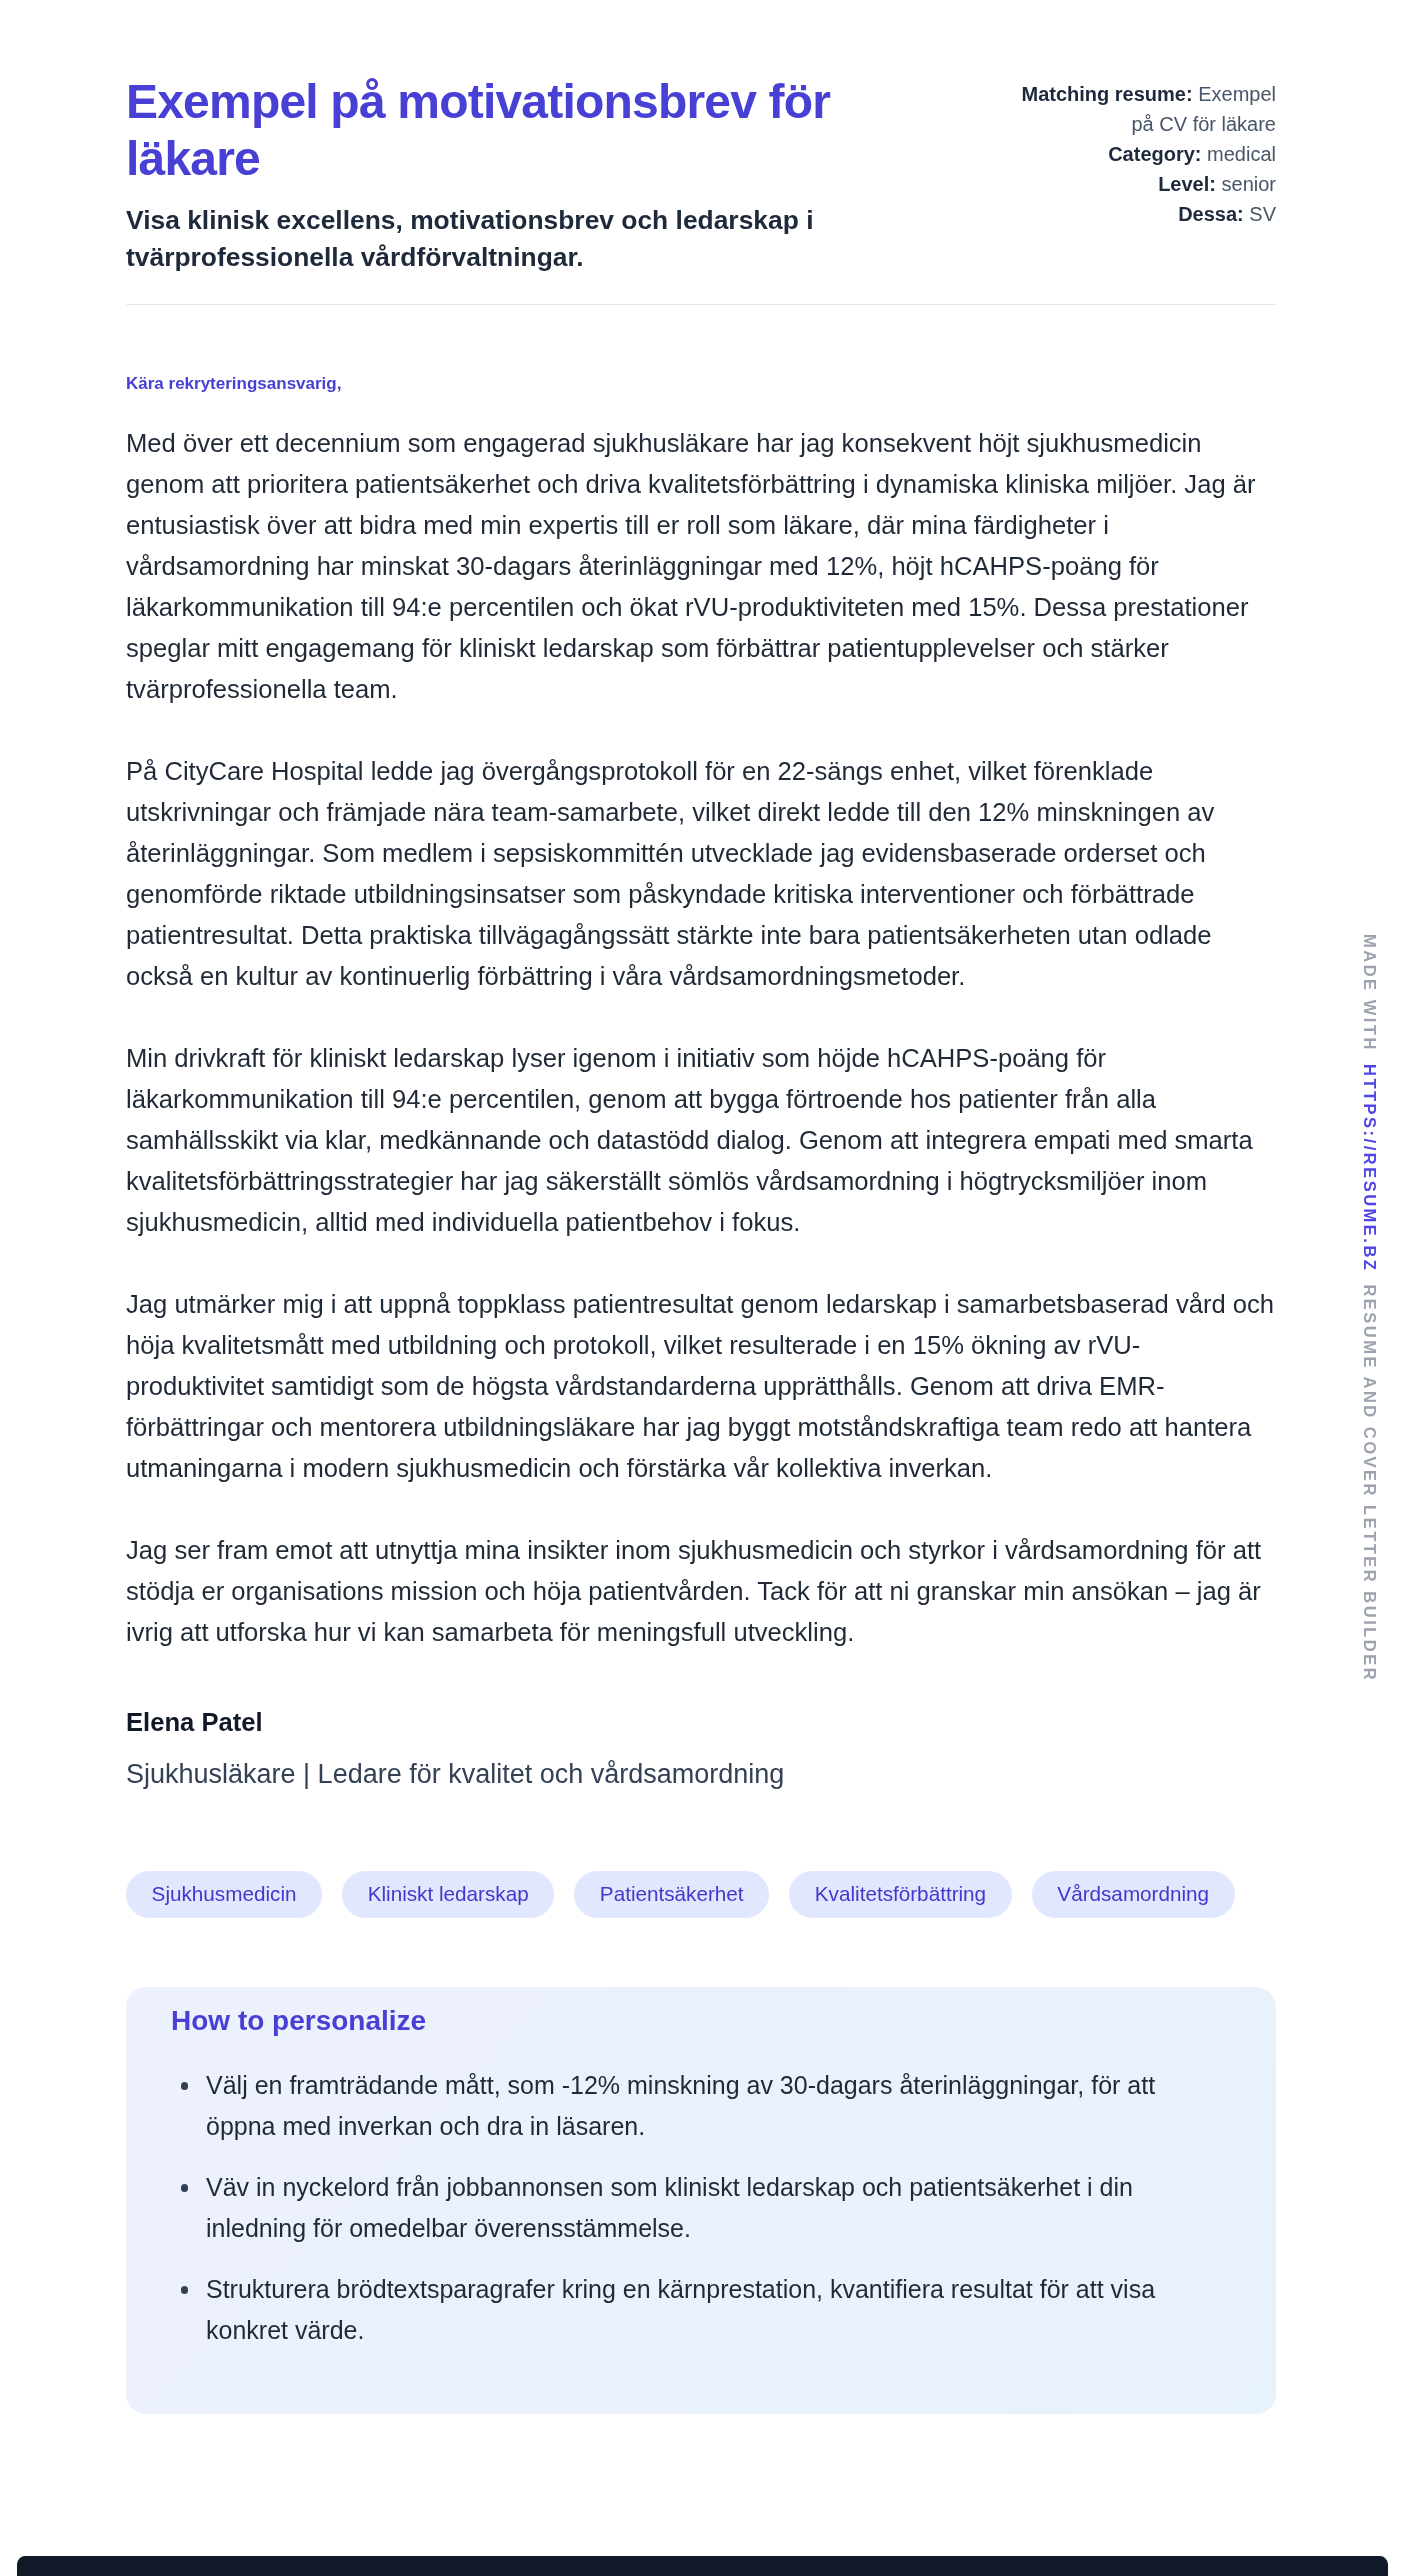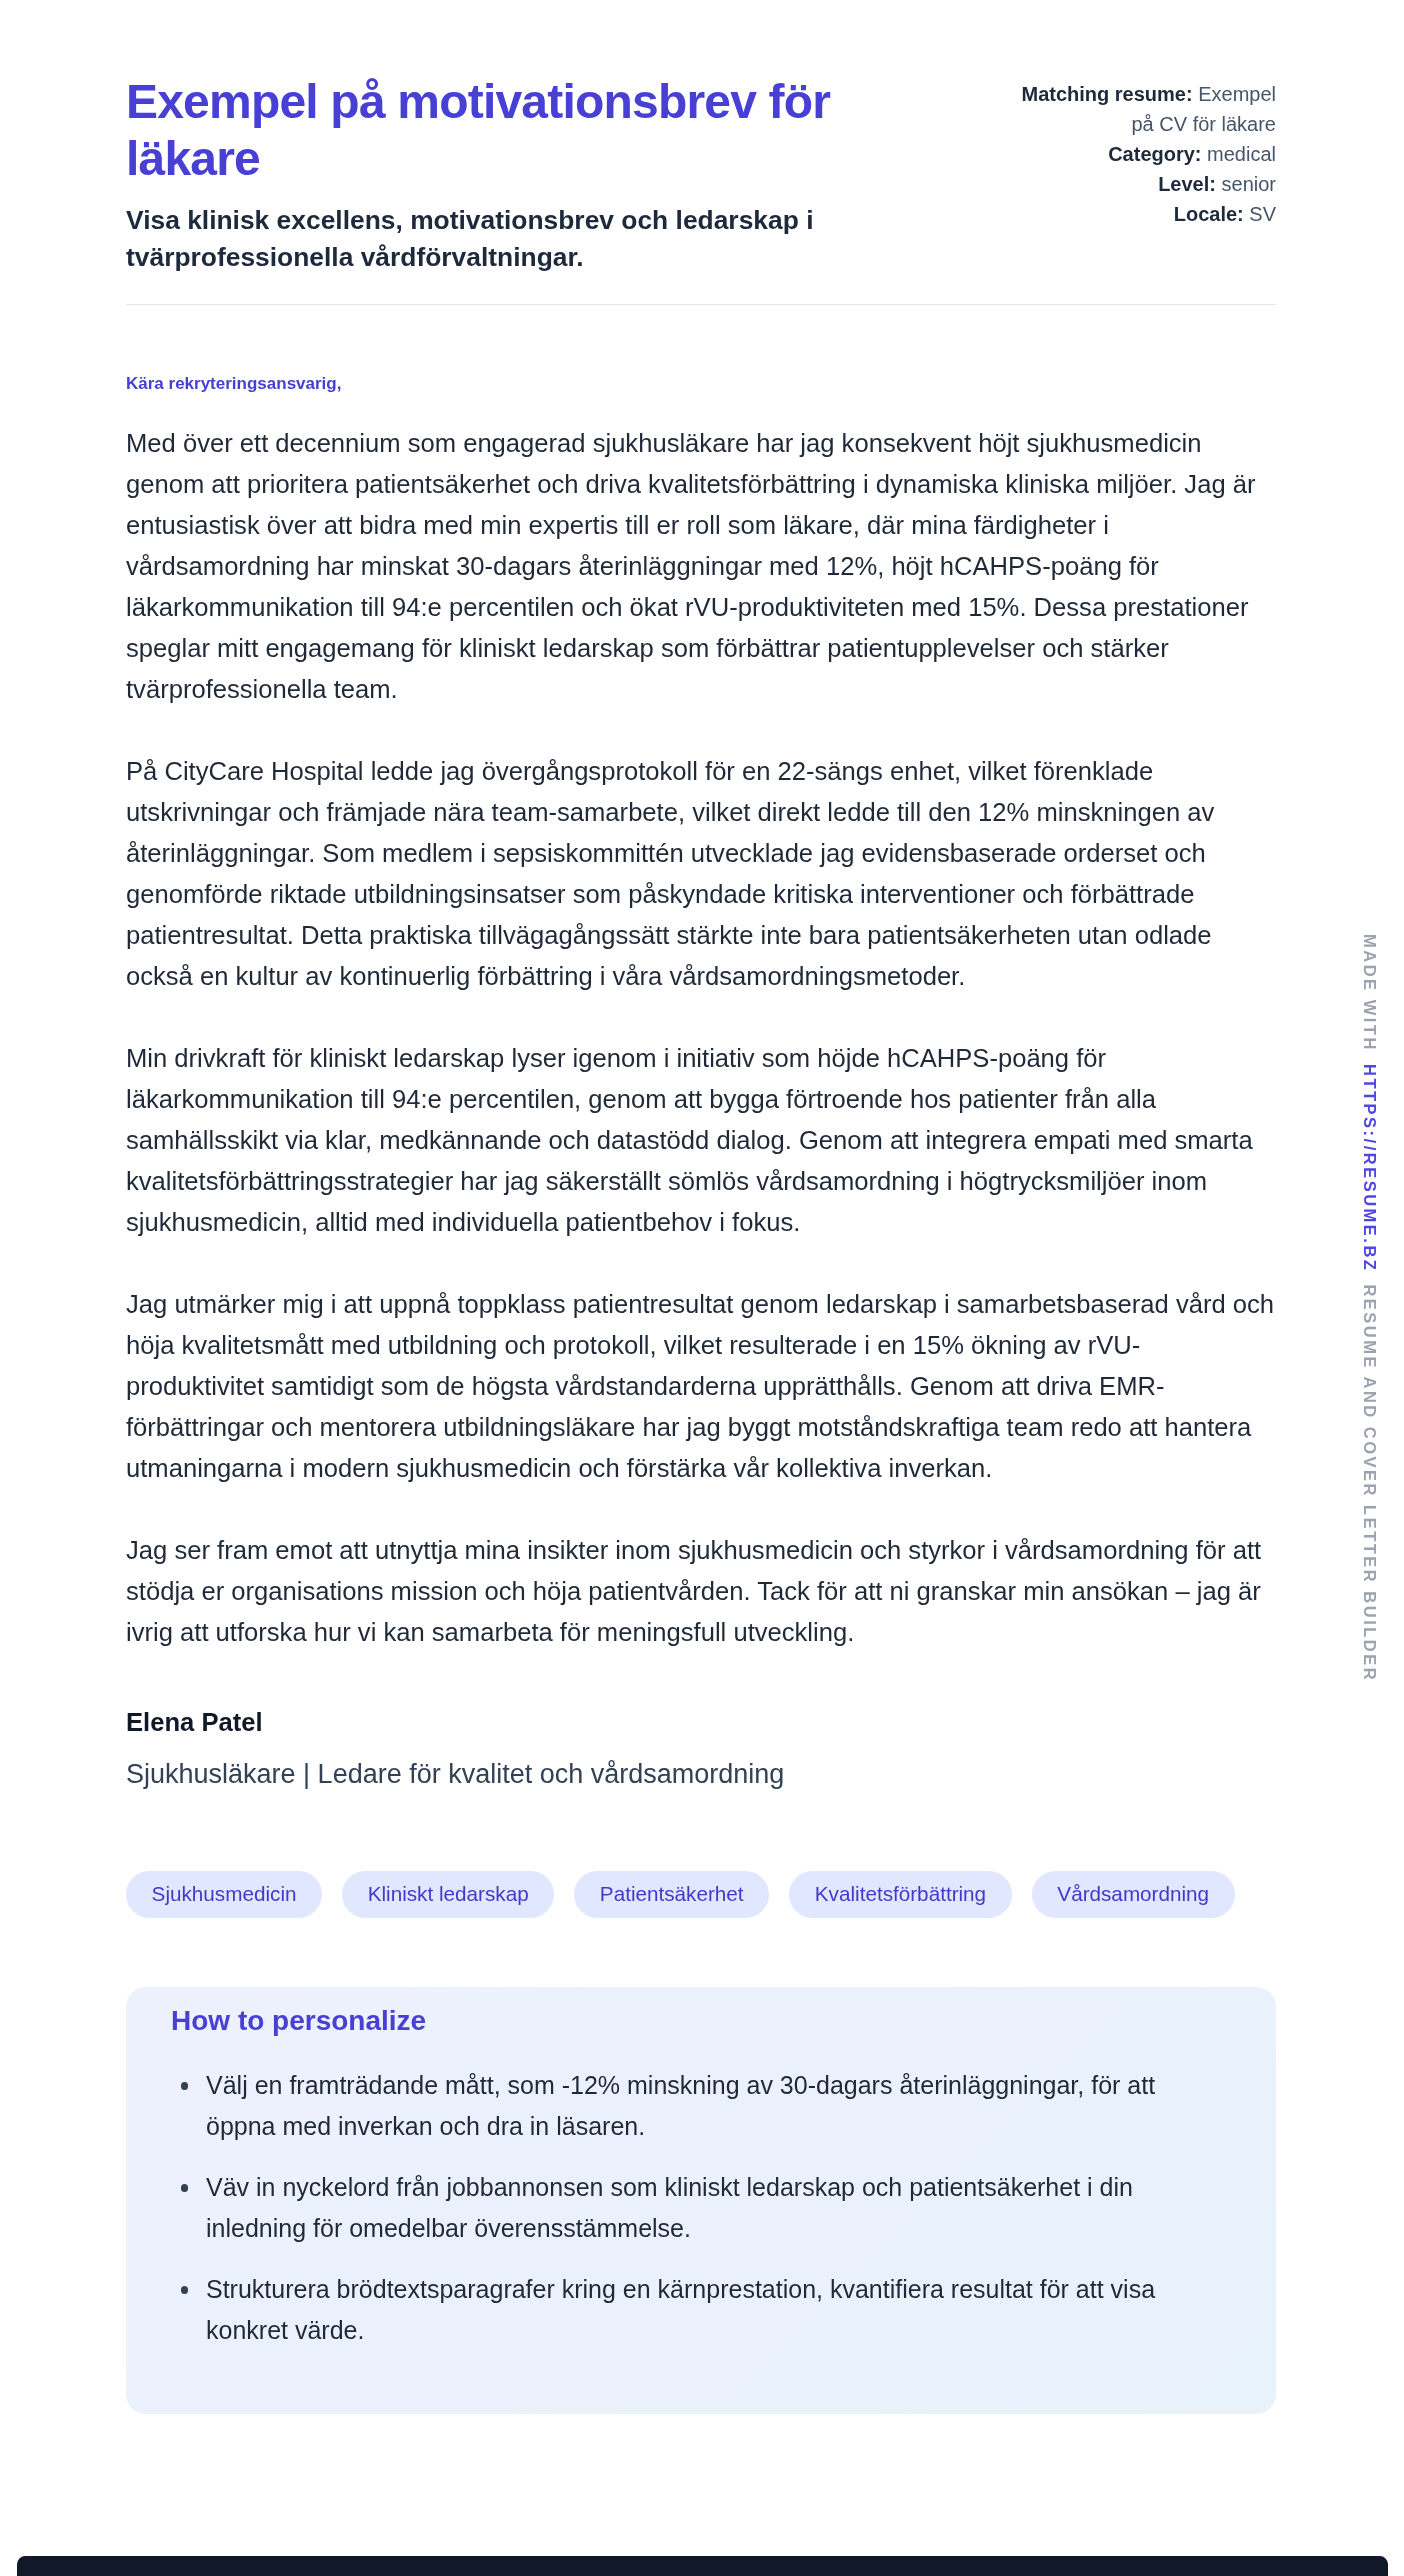--- a/index.html
+++ b/index.html
@@ -160,21 +160,21 @@
   <header>
     <div class="header-row">
       <div class="header-left">
         <h1 class="title">Exempel på motivationsbrev för läkare</h1>
         <p class="subtitle">Visa klinisk excellens, motivationsbrev och ledarskap i tvärprofessionella vårdförvaltningar.</p>
       </div>
       <aside class="meta">
         <div class="meta-row"><span class="meta-label">Matching resume:</span> <span class="meta-value">Exempel på CV för läkare</span></div>
         <div class="meta-row"><span class="meta-label">Category:</span> <span class="meta-value">medical</span></div>
         <div class="meta-row"><span class="meta-label">Level:</span> <span class="meta-value">senior</span></div>
-        <div class="meta-row"><span class="meta-label">Locale:</span> <span class="meta-value">SV</span></div>
+        <div class="meta-row"><span class="meta-label">Dessa:</span> <span class="meta-value">SV</span></div>
       </aside>
     </div>
     <hr class="divider">
   </header>
 
   <main class="letter">
     <p class="greeting">Kära rekryteringsansvarig,</p>
     <p class="para">Med över ett decennium som engagerad sjukhusläkare har jag konsekvent höjt sjukhusmedicin genom att prioritera patientsäkerhet och driva kvalitetsförbättring i dynamiska kliniska miljöer. Jag är entusiastisk över att bidra med min expertis till er roll som läkare, där mina färdigheter i vårdsamordning har minskat 30-dagars återinläggningar med 12%, höjt hCAHPS-poäng för läkarkommunikation till 94:e percentilen och ökat rVU-produktiviteten med 15%. Dessa prestationer speglar mitt engagemang för kliniskt ledarskap som förbättrar patientupplevelser och stärker tvärprofessionella team.</p>
     <p class="para">På CityCare Hospital ledde jag övergångsprotokoll för en 22-sängs enhet, vilket förenklade utskrivningar och främjade nära team-samarbete, vilket direkt ledde till den 12% minskningen av återinläggningar. Som medlem i sepsiskommittén utvecklade jag evidensbaserade orderset och genomförde riktade utbildningsinsatser som påskyndade kritiska interventioner och förbättrade patientresultat. Detta praktiska tillvägagångssätt stärkte inte bara patientsäkerheten utan odlade också en kultur av kontinuerlig förbättring i våra vårdsamordningsmetoder.</p>
     <p class="para">Min drivkraft för kliniskt ledarskap lyser igenom i initiativ som höjde hCAHPS-poäng för läkarkommunikation till 94:e percentilen, genom att bygga förtroende hos patienter från alla samhällsskikt via klar, medkännande och datastödd dialog. Genom att integrera empati med smarta kvalitetsförbättringsstrategier har jag säkerställt sömlös vårdsamordning i högtrycksmiljöer inom sjukhusmedicin, alltid med individuella patientbehov i fokus.</p>

